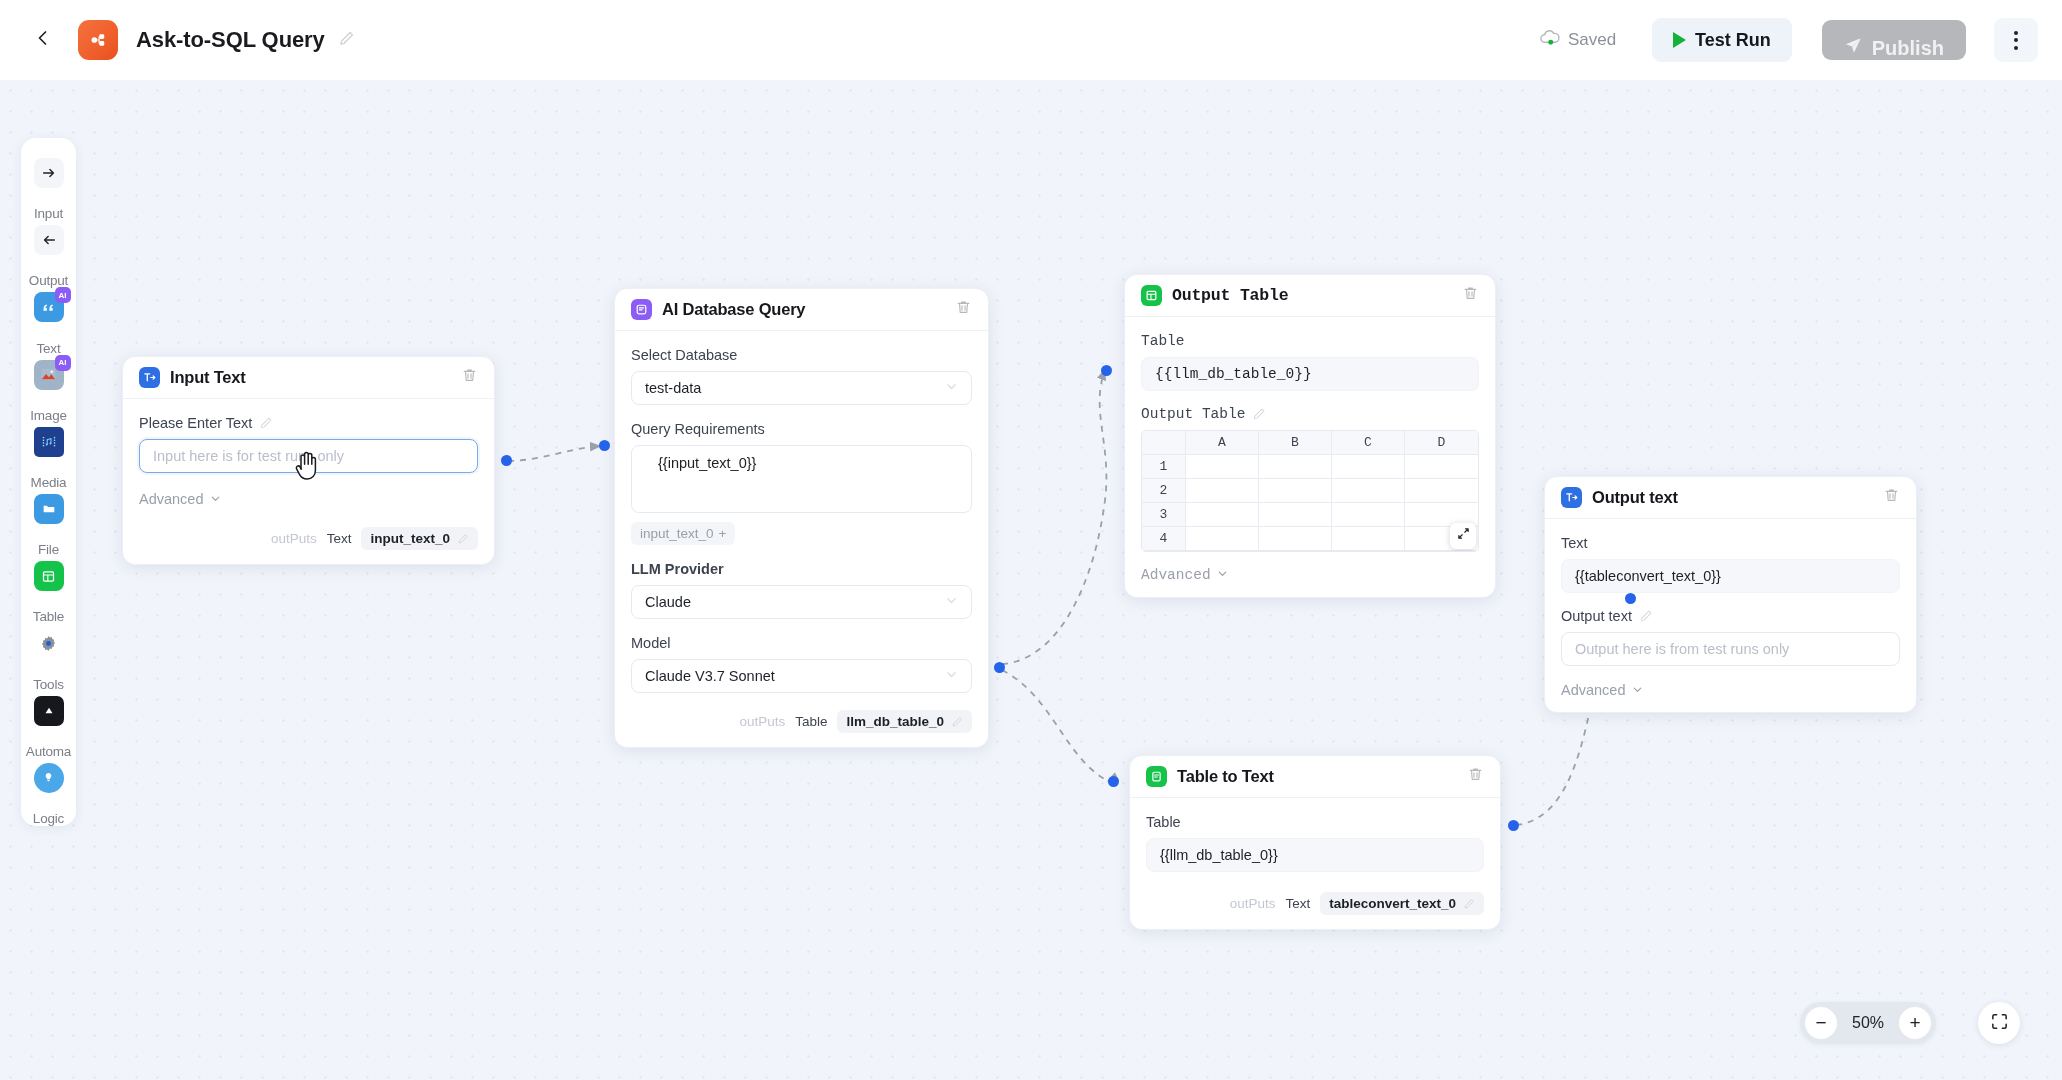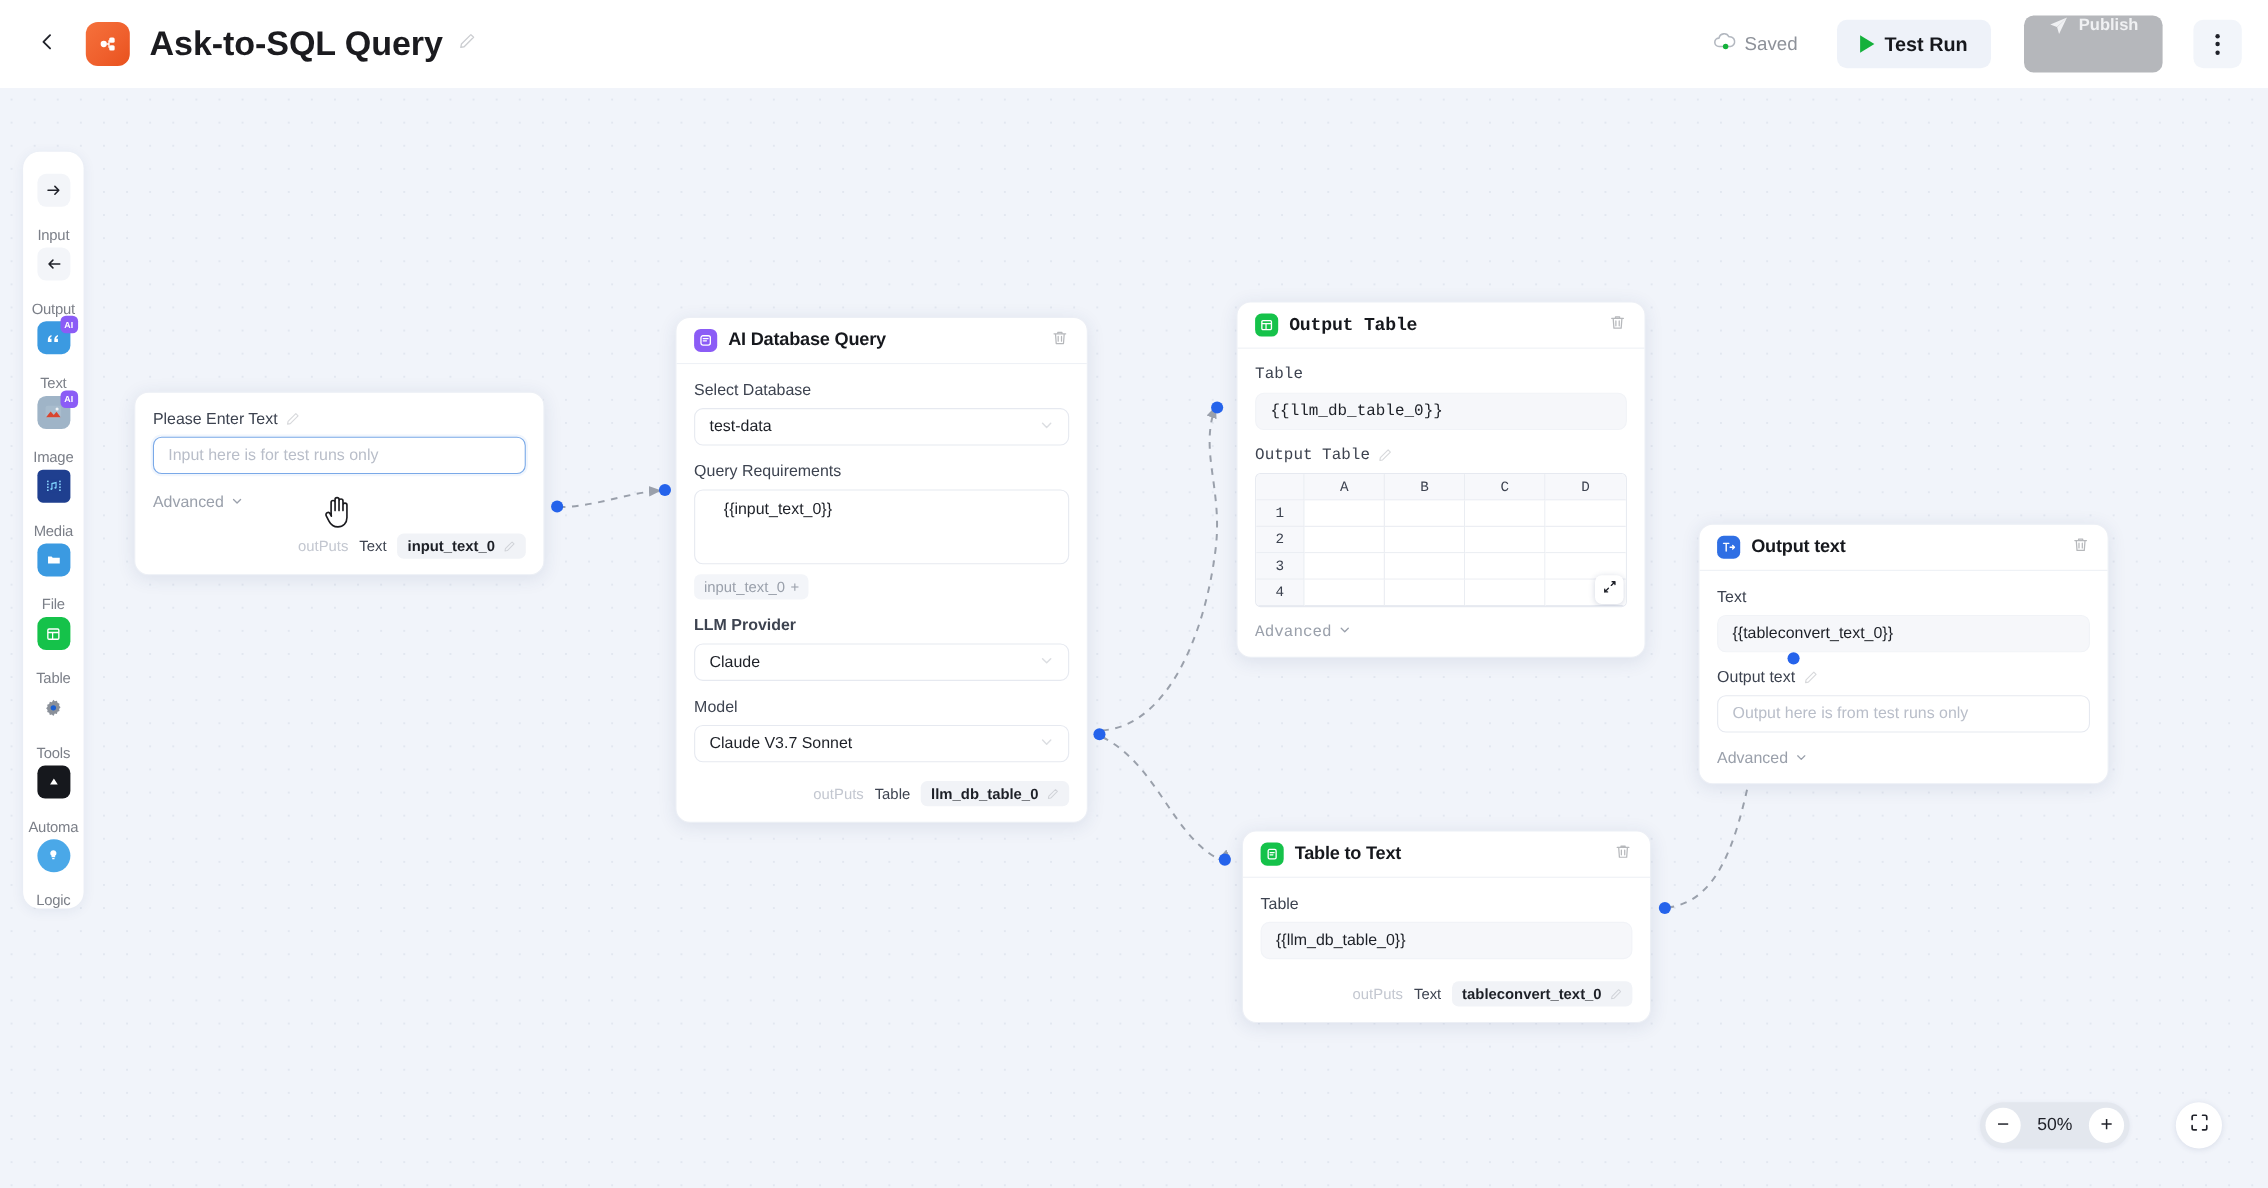--- a/index.html
+++ b/index.html
@@ -24,21 +24,21 @@
     cursor: pointer; color: #222;
   }
   .app-logo {
     margin-left: 18px;
     width: 40px; height: 40px; border-radius: 11px;
     background: linear-gradient(135deg, #f5713c 0%, #ef5f2c 60%, #e8511d 100%);
     display: flex; align-items: center; justify-content: center;
   }
   .title-text {
     margin-left: 18px;
-    font-size: 31px; font-weight: 700; color: #1b1b1f;
+    font-size: 22px; font-weight: 700; color: #1b1b1f;
     letter-spacing: -0.1px;
   }
   .title-edit { margin-left: 13px; opacity: .45; display: flex; align-items: center; cursor: pointer;}
   .topbar-right {
     position: absolute; right: 24px; top: 0; height: 80px;
     display: flex; align-items: center; gap: 14px;
   }
   .saved-chip {
     display: flex; align-items: center; gap: 8px;
     color: #8d9199; font-size: 17px; margin-right: 22px;
@@ -50,24 +50,24 @@
     font-size: 18px; font-weight: 700; color: #16181d;
     cursor: pointer;
   }
   .play-tri {
     width: 0; height: 0;
     border-left: 13px solid #14b13b;
     border-top: 8px solid transparent;
     border-bottom: 8px solid transparent;
   }
   .btn-publish {
-    display: flex; align-items: flex-start; gap: 9px;
-    height: 52px; padding: 0 22px;
+    display: flex; align-items: flex-end; gap: 9px;
+    height: 40px; padding: 0 22px;
     background: #b5b7bb; border-radius: 9px;
-    font-size: 15px; font-weight: 600; color: #f0f1f3;
+    font-size: 20px; font-weight: 600; color: #f0f1f3;
     margin-left: 16px; cursor: pointer;
   }
   .btn-more {
     width: 44px; height: 44px; margin-left: 14px;
     background: #f2f5fa; border-radius: 9px;
     display: flex; flex-direction: column; align-items: center; justify-content: center;
     gap: 3.5px; cursor: pointer;
   }
   .btn-more i { width: 4px; height: 4px; border-radius: 50%; background: #20222a; display:block;}
 
@@ -408,20 +408,36 @@
 
   <div class="port" style="left:501px; top:375px;"></div>
   <div class="port" style="left:599px; top:360px;"></div>
   <div class="port" style="left:994px; top:582px;"></div>
   <div class="port" style="left:1101px; top:285px;"></div>
   <div class="port" style="left:1108px; top:696px;"></div>
   <div class="port" style="left:1508px; top:740px;"></div>
   <div class="port" style="left:1625px; top:513px;"></div>
 
   <div class="node" style="left:122px; top:276px; width:373px;">
+    <div class="node-head">
+      <div class="node-ico" style="background:#2f6fe4;">
+        <svg width="13" height="13" viewBox="0 0 14 14" fill="none">
+            <path d="M2 3.2h5.2M4.6 3.2v7.4" stroke="#fff" stroke-width="1.4" stroke-linecap="round"></path>
+            <path d="M8.4 7h4M10.9 5.2L12.7 7l-1.8 1.8" stroke="#fff" stroke-width="1.3" stroke-linecap="round" stroke-linejoin="round"></path>
+          </svg>
+      </div>
+      <div class="node-title">Input Text</div>
+      <div class="node-del">
+        <span>
+          <svg width="17" height="17" viewBox="0 0 18 18" fill="none">
+              <path d="M3.4 4.7h11.2M7 4.7V3.3h4v1.4M4.8 4.7l.7 9.4h7l.7-9.4M7.4 7.2v4.6M10.6 7.2v4.6" stroke="#52575f" stroke-width="1.2" stroke-linecap="round" stroke-linejoin="round"></path>
+            </svg>
+        </span>
+      </div>
+    </div>
     <div class="node-body">
       <div class="fld-label">
         <span>Please Enter Text</span>
         <span class="pen">
           <svg width="14" height="14" viewBox="0 0 18 18" fill="none">
               <path d="M12.8 2.6l2.6 2.6L6.3 14.3l-3.2.6.6-3.2 9.1-9.1z" stroke="#8d9199" stroke-width="1.3" stroke-linejoin="round"></path>
             </svg>
         </span>
       </div>
       <div class="input-box input-focus">

